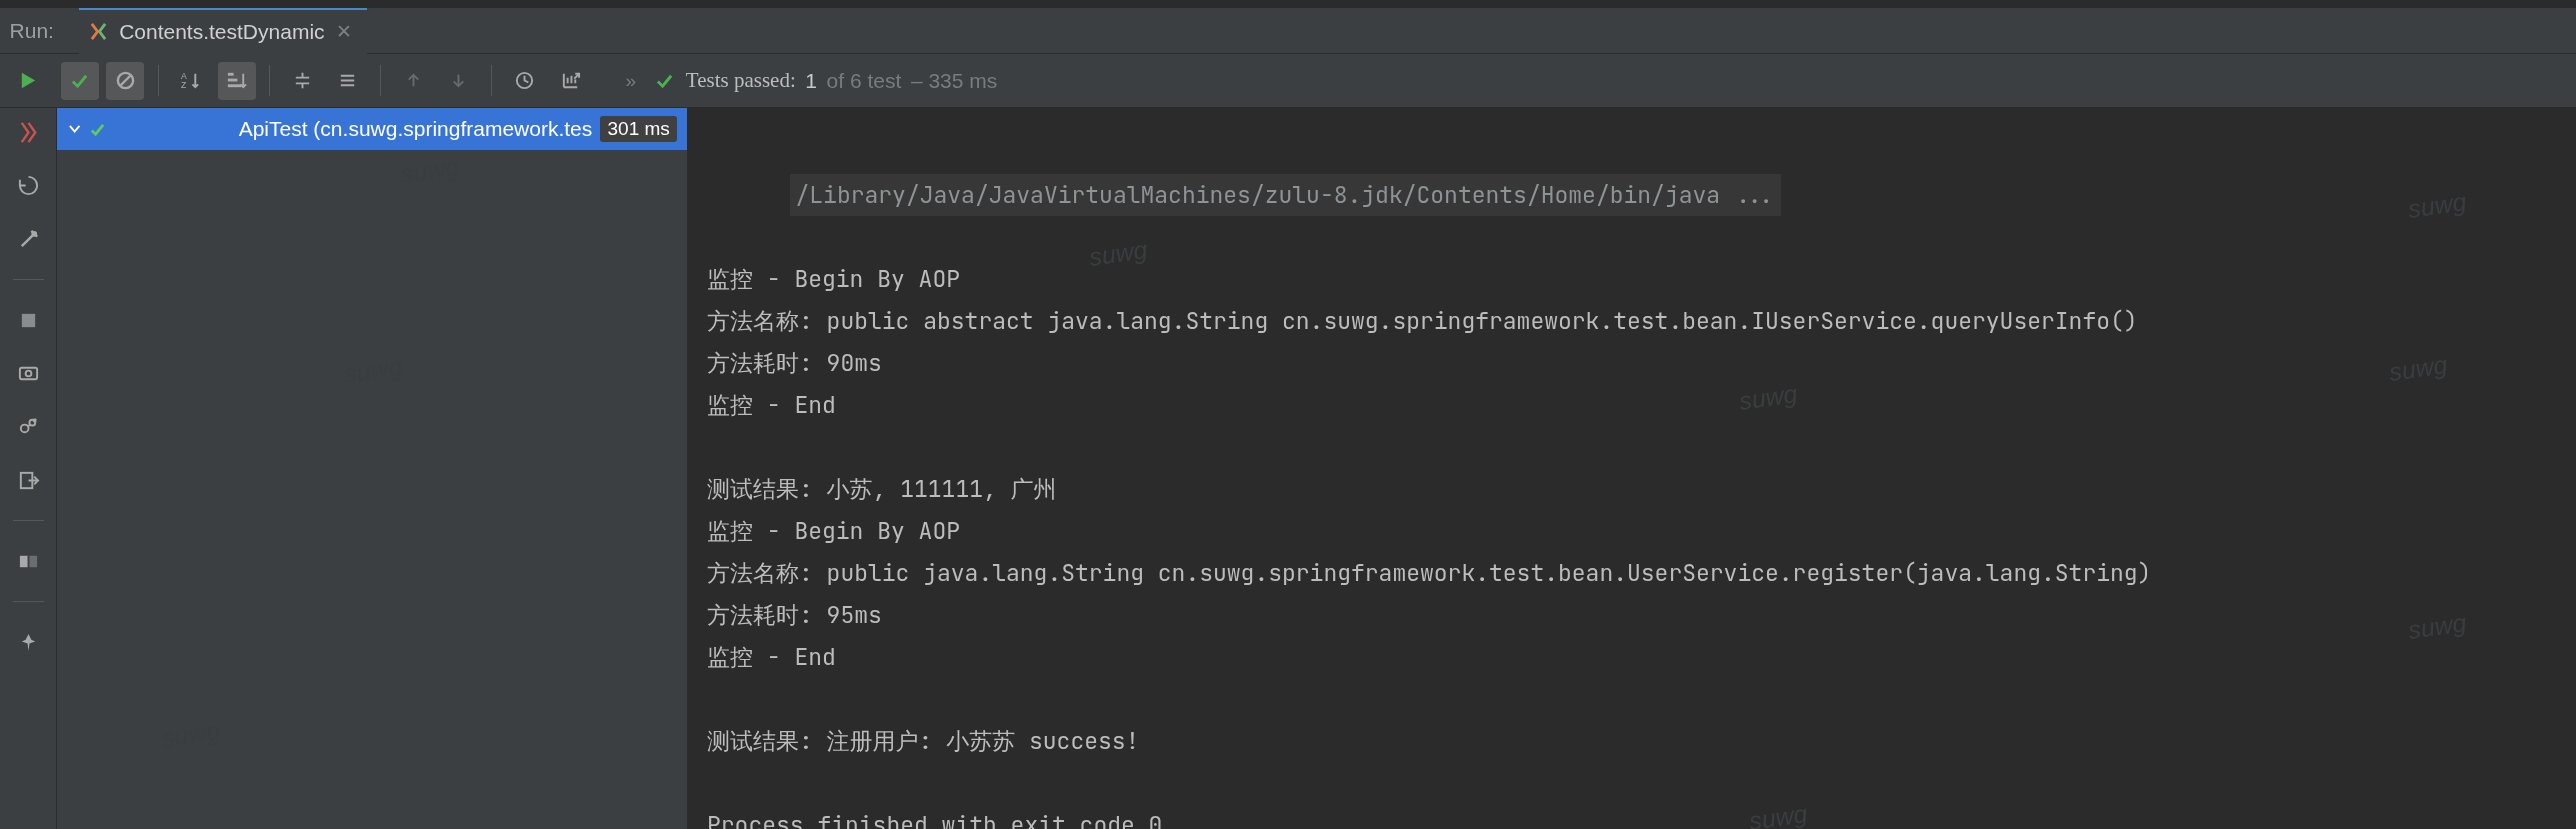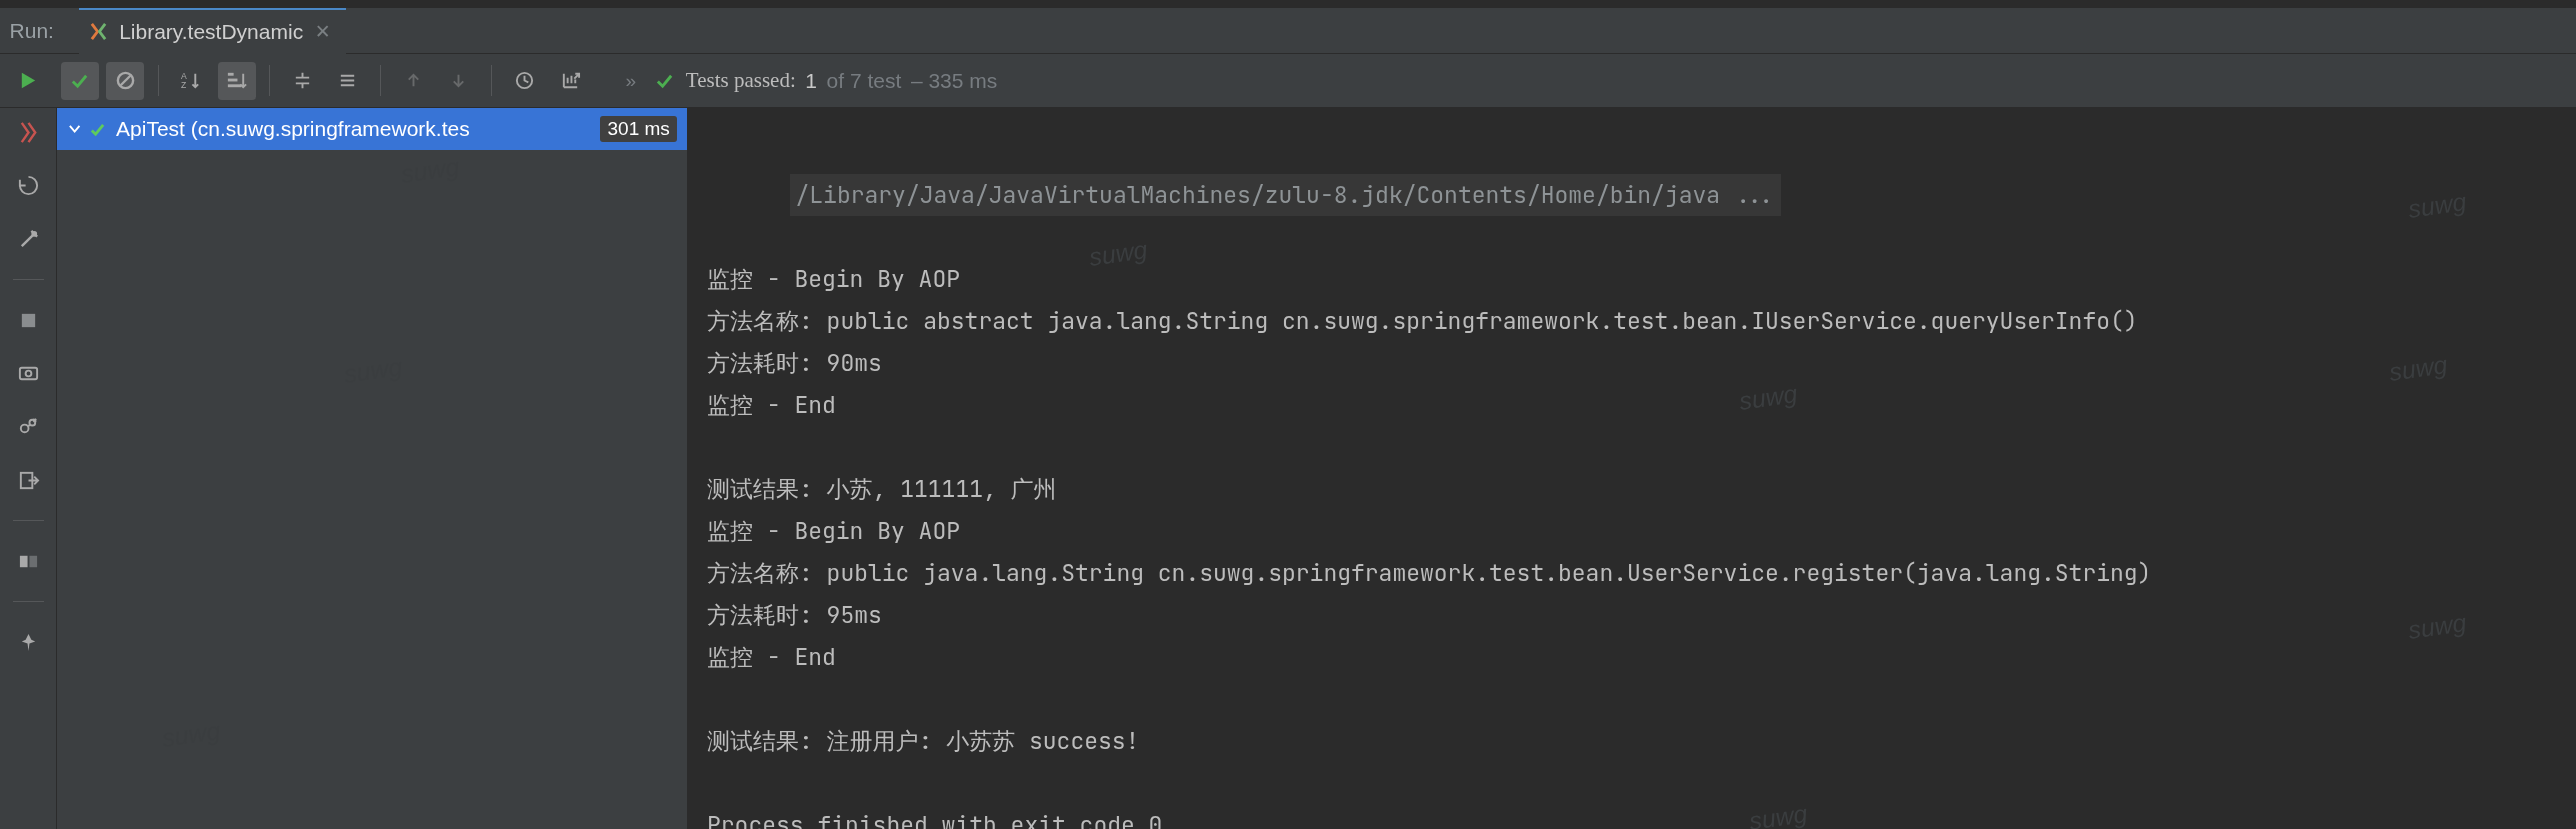--- a/index.html
+++ b/index.html
@@ -31,21 +31,21 @@
   
   .body { flex:1; display:flex; min-height:0; }
   .side-rail { width:57px; background:#3c3f41; display:flex; flex-direction:column; align-items:center; padding-top:5.7px; gap:15.3px; border-right:1px solid #2b2b2b; }
   .rail-btn { width:38px; height:38px; display:flex; align-items:center; justify-content:center; }
   .rail-sep { width:31px; height:1px; background:#555759; margin:5.7px 0; }
 
   .tree { width:631px; background:#3c3f41; border-right:1px solid #2b2b2b; position:relative; }
   .tree-row { height:42px; display:flex; align-items:center; padding:0 9.6px; background:#3874d6; color:#fff; font-size:21px; }
   .tree-row .chevd { margin-right:7.6px; }
   .tree-row .ok { margin-right:9.6px; }
-  .tree-row .name { flex:1; white-space:nowrap; overflow:hidden; text-overflow:clip; }
+  .tree-row .name { flex:1; white-space:nowrap; overflow:hidden; text-overflow:clip;text-align:right; }
   .tree-row .time { margin-left:7.6px; font-size:19px; background:#404040; padding:1.9px 7.6px; border-radius:2.9px; }
 
   .console { flex:1; background:#2b2b2b; font-family:"JetBrains Mono","Consolas",monospace; font-size:23px; line-height:42px; color:#bcbcbc; padding:24px 19px; white-space:pre; overflow:auto; position:relative; }
   .cmd-line { background:#373737; display:inline-block; padding:0 5.7px; color:#8e9396; }
   .wm { position:absolute; color:#3a3d3f; font-size:25px; font-style:italic; transform:rotate(-8deg); pointer-events:none; font-family:Arial,sans-serif; }
   .wm.gray { opacity:.6; }
   svg { display:block; }
 </style>
 </head>
 <body>
@@ -54,21 +54,21 @@
 
   <div class="header">
     <span class="run-label">Run:</span>
     <div class="tab">
       <span class="tab-icon">
         <svg width="19" height="19" viewBox="0 0 20 20">
             <path d="M3 2 L9 10 L3 18" stroke="#e07a3f" stroke-width="3" fill="none"></path>
             <path d="M17 2 L11 10 L17 18" stroke="#6fb36f" stroke-width="3" fill="none"></path>
           </svg>
       </span>
-      <span class="tab-title">Library.testDynamic</span>
+      <span class="tab-title">Contents.testDynamic</span>
       <span class="close">✕</span>
     </div>
   </div>
 
   <div class="toolbar">
     <div class="left-gutter-icons">
       <span class="tb-btn">
         <svg width="21" height="21" viewBox="0 0 22 22">
             <path d="M4 3 L18 11 L4 19 Z" fill="#4caf50"></path>
           </svg>
@@ -142,21 +142,21 @@
     <div class="toolbar-right">
       <span class="chev">»</span>
       <span>
         <svg width="19" height="19" viewBox="0 0 20 20">
             <path d="M3 11 L8 16 L17 5" stroke="#4caf50" stroke-width="3" fill="none"></path>
           </svg>
       </span>
       <span class="status-text">
         <span class="pre">Tests passed:</span>
         <span class="num">1</span>
-        <span>of 7 test</span>
+        <span>of 6 test</span>
         <span>– 335 ms</span>
       </span>
     </div>
   </div>
 
   <div class="body">
 
     <div class="side-rail">
       <span class="rail-btn">
         <svg width="25" height="25" viewBox="0 0 26 26">

